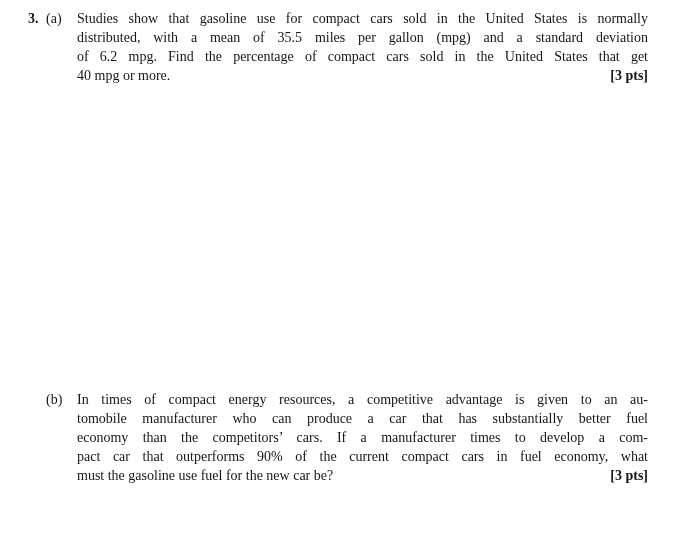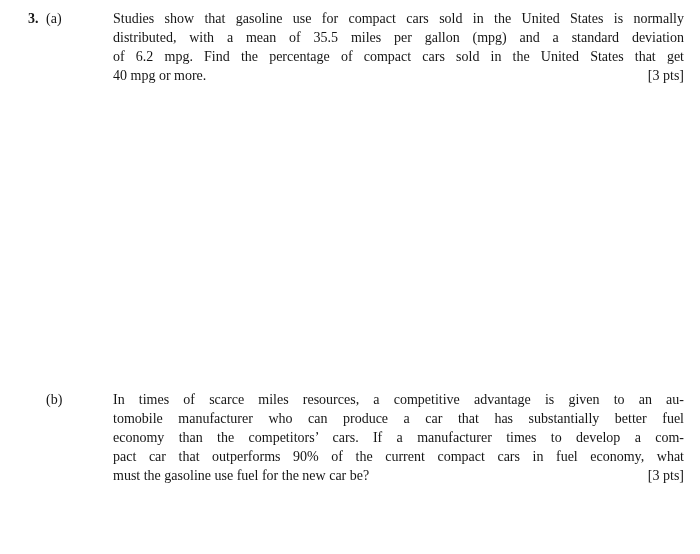--- a/index.html
+++ b/index.html
@@ -34,34 +34,33 @@
     width: 31px;
     flex: 0 0 31px;
   }
   
   .pnum.empty {
     font-weight: normal;
   }
   .pbody {
     width: 571px;
     flex: 0 0 571px;
-    margin-left: 36px;
   }
   .jline {
     text-align: justify;
     text-align-last: justify;
     white-space: normal;
   }
   .lastline {
     display: flex;
     justify-content: space-between;
     align-items: center;
   }
   .pts {
-    font-weight: normal;
+    font-weight: bold;
   }
   .part-b {
     margin-top: 305px;
   }
 </style>
 </head>
 <body>
 
 <div class="page">
 
@@ -76,21 +75,21 @@
         <span>40 mpg or more.</span>
         <span class="pts">[3 pts]</span>
       </div>
     </div>
   </div>
 
   <div class="problem-row part-b">
     <span class="pnum empty"></span>
     <span class="plabel">(b)</span>
     <div class="pbody">
-      <div class="jline">In times of scarce miles resources, a competitive advantage is given to an au-</div>
+      <div class="jline">In times of compact energy resources, a competitive advantage is given to an au-</div>
       <div class="jline">tomobile manufacturer who can produce a car that has substantially better fuel</div>
       <div class="jline">economy than the competitors’ cars.  If a manufacturer times to develop a com-</div>
       <div class="jline">pact car that outperforms 90% of the current compact cars in fuel economy, what</div>
       <div class="lastline">
         <span>must the gasoline use fuel for the new car be?</span>
         <span class="pts">[3 pts]</span>
       </div>
     </div>
   </div>
 

